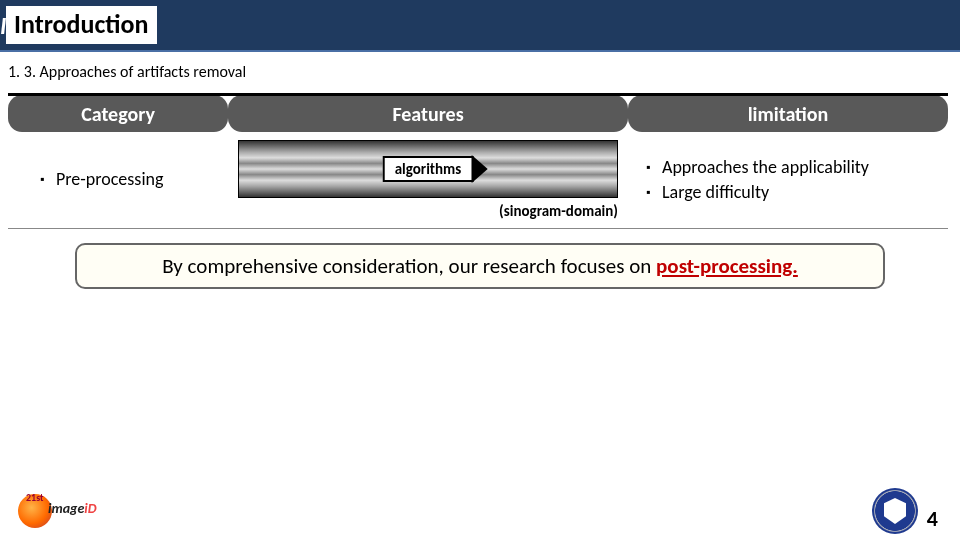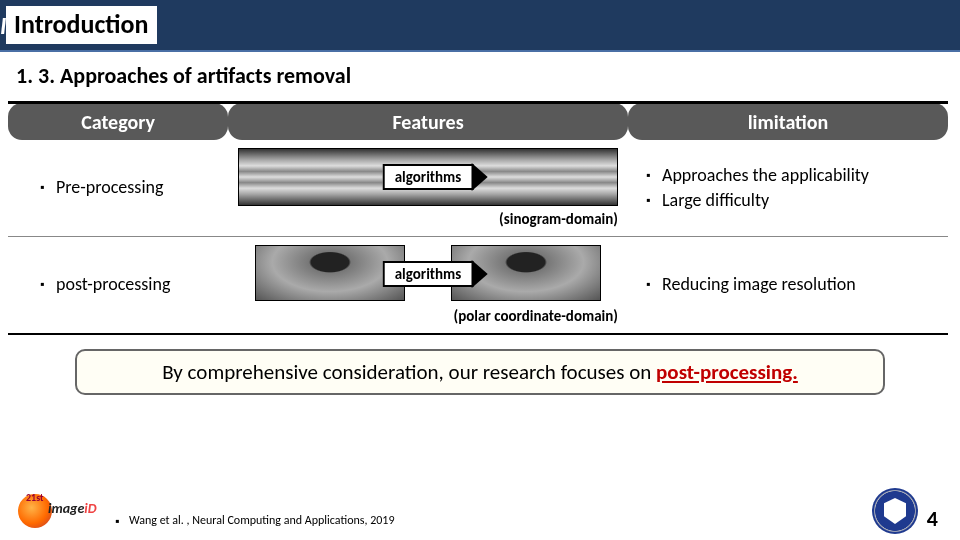--- a/index.html
+++ b/index.html
@@ -4,21 +4,21 @@
 <style>
 * { margin: 0; padding: 0; box-sizing: border-box; }
 body { width: 960px; height: 540px; background: #fff; font-family: Calibri, Arial, sans-serif; position: relative; overflow: hidden; }
 .hdr { height: 52px; background: #1f3a5f; display: flex; align-items: center; justify-content: space-between; padding: 0 14px 0 0; border-bottom: 2px solid #4a6fa5; }
 .hdr { position: relative; }
 .title-wrap { position: absolute; top: 6px; left: 6px; background: #fff; padding: 2px 8px 4px 8px; }
 .title-wrap span { font-size: 26px; font-weight: bold; color: #000; }
 .conf { font-style: italic; font-weight: bold; font-size: 24px; }
 .conf .c1 { color: #fff; }
 .conf .c2 { color: #e84747; }
-.sub { font-size: 22px; font-weight: bold; padding: 10px 0 6px 16px; }
+.sub { font-size: 16px; font-weight: normal; padding: 10px 0 6px 8px; }
 .tbl { margin: 6px 8px 0 8px; border-collapse: collapse; }
 .tbl th { background: #595959; color: #fff; font-size: 20px; font-weight: bold; padding: 6px 0; border-radius: 14px; }
 .tbl th:nth-child(1) { width: 220px; }
 .tbl th:nth-child(2) { width: 400px; }
 .tbl th:nth-child(3) { width: 320px; margin-top: 8px; }
 .tbl td { border-bottom: 2px solid #000; padding: 8px 10px; font-size: 17px; vertical-align: middle; }
 .tbl tr.r1 td { border-bottom: 1px solid #888; }
 .cat { padding-left: 22px; }
 .feat { text-align: right; position: relative; }
 .sino { height: 58px; background: linear-gradient(#333 0%, #aaa 20%, #ddd 30%, #888 40%, #ddd 50%, #888 60%, #ddd 70%, #aaa 80%, #333 100%); border: 1px solid #000; position: relative; margin-bottom: 4px; }
@@ -79,54 +79,33 @@
       </div>
       <div class="cap">(sinogram-domain)</div>
     </td>
     <td>
           <ul class="lim">
       <li>Approaches the applicability</li>
       <li>Large difficulty</li>
     </ul>
         </td>
   </tr>
-  <tr>
-    <td>
-          <ul class="cat">
-            <li>post-processing</li>
-          </ul>
-        </td>
-    <td class="feat">
-      <div class="polar-wrap">
-        <div class="polar"></div>
-        <div class="polar"></div>
-        <div class="algo">algorithms</div>
-      </div>
-      <div class="cap">(polar coordinate-domain)</div>
-    </td>
-    <td>
-          <ul class="lim">
-      <li>Reducing image resolution</li>
-    </ul>
-        </td>
-  </tr>
 </tbody>
   </table>
 
 <div class="callout">
   <span>By comprehensive consideration, our research focuses on </span><span class="hot">post-processing.</span>
 </div>
 
 <div class="logo-l">
   <div class="spiral"></div>
   <div class="year">21st</div>
   <div class="wr"><span>image</span><span class="r">iD</span></div>
 </div>
 
 <ul class="refs">
-  <li>Wang et al. , Neural Computing and Applications, 2019</li>
 </ul>
 
 <div class="logo-r">
   <div class="em"></div>
 </div>
 
 <div class="pnum">4</div>
 
 </body></html>

